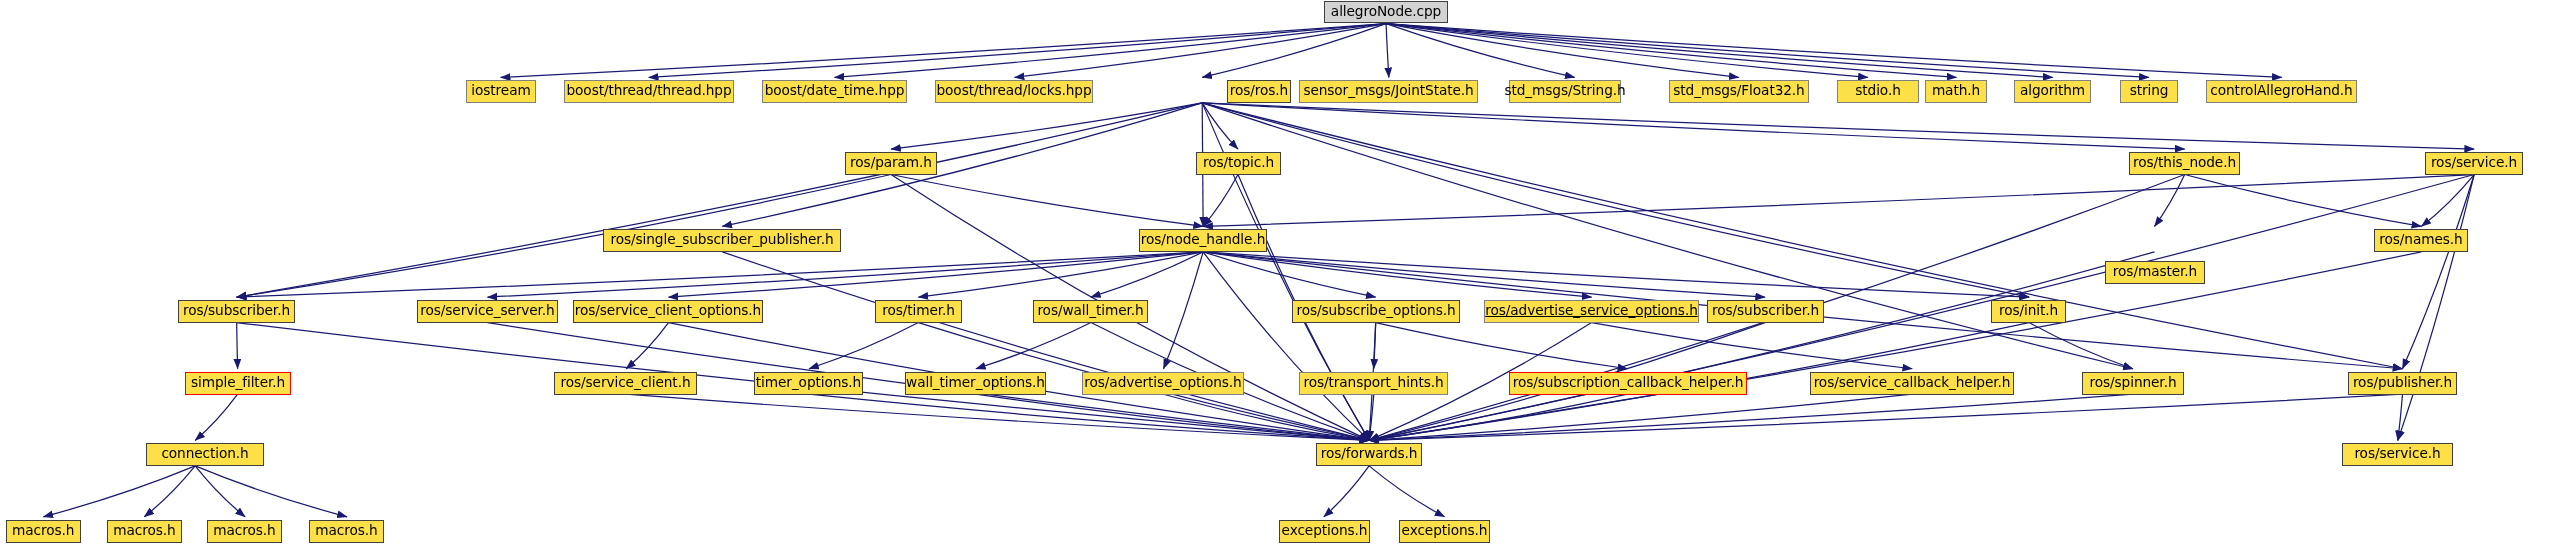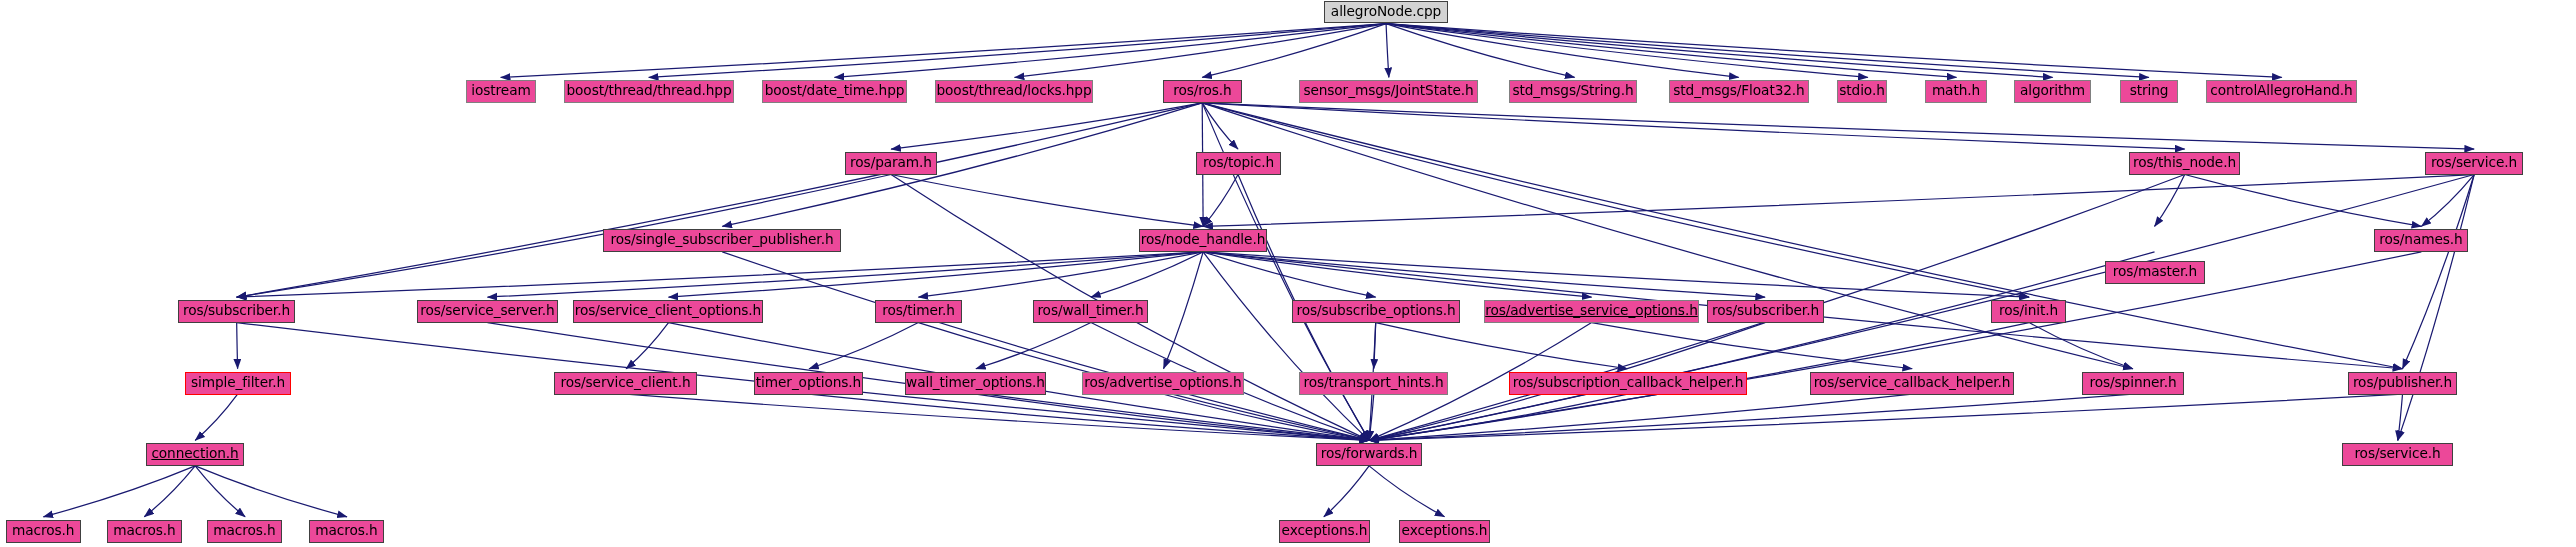--- a/index.html
+++ b/index.html
@@ -8,21 +8,21 @@
     width:2576px;
     height:548px;
     background:#ffffff;
     font-family:"DejaVu Sans","Liberation Sans",sans-serif;
     overflow:hidden;
   }
   #edges{position:absolute;left:0;top:0;width:2576px;height:548px;}
   .node{
     position:absolute;
     box-sizing:border-box;
-    background:#ec4899;
+    background:#fde047;
     border:0.9px solid #808080;
     color:#000000;
     font-size:13.7px;
     line-height:1;
     display:flex;
     align-items:center;
     justify-content:center;
     white-space:nowrap;
     height:22.6px;
     z-index:5;
@@ -130,25 +130,25 @@
         <path d="M1452,494 Q1429.44,525.35 1404,548" marker-end="url(#arrow)"></path>
         <path d="M1452,494 Q1489.6,525.35 1532,548" marker-end="url(#arrow)"></path>
       </g>
   </svg>
   <div id="nodes">
       <div class="node root" style="left: 1324px; top: 0.9px; width: 124px;">allegroNode.cpp</div>
       <div class="node" style="left: 466px; top: 80px; width: 70px;">iostream</div>
       <div class="node" style="left: 564px; top: 80px; width: 170px;">boost/thread/thread.hpp</div>
       <div class="node" style="left: 762px; top: 80px; width: 145px;">boost/date_time.hpp</div>
       <div class="node" style="left: 935px; top: 80px; width: 158px;">boost/thread/locks.hpp</div>
-      <div class="node strong" style="left: 1163px; top: 80px; width: 79px;">ros/ros.h</div>
+      <div class="node strong" style="left: 1227px; top: 80px; width: 64px;">ros/ros.h</div>
       <div class="node" style="left: 1299px; top: 80px; width: 179px;">sensor_msgs/JointState.h</div>
-      <div class="node" style="left: 1509px; top: 80px; width: 128px;">std_msgs/String.h</div>
+      <div class="node" style="left: 1509px; top: 80px; width: 112px;">std_msgs/String.h</div>
       <div class="node" style="left: 1669px; top: 80px; width: 140px;">std_msgs/Float32.h</div>
-      <div class="node" style="left: 1837px; top: 80px; width: 50px;">stdio.h</div>
+      <div class="node" style="left: 1837px; top: 80px; width: 82px;">stdio.h</div>
       <div class="node" style="left: 1925px; top: 80px; width: 62px;">math.h</div>
       <div class="node" style="left: 2014px; top: 80px; width: 77px;">algorithm</div>
       <div class="node" style="left: 2120px; top: 80px; width: 58px;">string</div>
       <div class="node" style="left: 2206px; top: 80px; width: 151px;">controlAllegroHand.h</div>
       <div class="node strong" style="left: 845px; top: 152px; width: 92px;">ros/param.h</div>
       <div class="node strong" style="left: 1196px; top: 152px; width: 85px;">ros/topic.h</div>
       <div class="node strong" style="left: 2129px; top: 152px; width: 111px;">ros/this_node.h</div>
       <div class="node strong" style="left: 2425px; top: 152px; width: 98px;">ros/service.h</div>
       <div class="node strong" style="left: 603px; top: 229px; width: 238px;">ros/single_subscriber_publisher.h</div>
       <div class="node strong" style="left: 1139px; top: 229px; width: 128px;">ros/node_handle.h</div>
@@ -166,21 +166,21 @@
       <div class="node red" style="left: 185px; top: 372px; width: 106px;">simple_filter.h</div>
       <div class="node strong" style="left: 554px; top: 372px; width: 143px;">ros/service_client.h</div>
       <div class="node strong" style="left: 754px; top: 372px; width: 109px;">timer_options.h</div>
       <div class="node strong" style="left: 905px; top: 372px; width: 141px;">wall_timer_options.h</div>
       <div class="node" style="left: 1082px; top: 372px; width: 162px;">ros/advertise_options.h</div>
       <div class="node" style="left: 1299px; top: 372px; width: 149px;">ros/transport_hints.h</div>
       <div class="node red" style="left: 1509px; top: 372px; width: 238px;">ros/subscription_callback_helper.h</div>
       <div class="node strong" style="left: 1810px; top: 372px; width: 204px;">ros/service_callback_helper.h</div>
       <div class="node strong" style="left: 2082px; top: 372px; width: 102px;">ros/spinner.h</div>
       <div class="node strong" style="left: 2348px; top: 372px; width: 109px;">ros/publisher.h</div>
-      <div class="node strong" style="left: 146px; top: 443px; width: 98px; text-decoration: underline;">connection.h</div>
+      <div class="node strong" style="left: 146px; top: 443px; width: 118px;">connection.h</div>
       <div class="node strong" style="left: 1316px; top: 443px; width: 106px;">ros/forwards.h</div>
       <div class="node strong" style="left: 2342px; top: 443px; width: 111px;">ros/service.h</div>
       <div class="node strong" style="left: 5.7px; top: 520px; width: 75px;">macros.h</div>
       <div class="node strong" style="left: 107px; top: 520px; width: 75px;">macros.h</div>
       <div class="node strong" style="left: 207px; top: 520px; width: 75px;">macros.h</div>
       <div class="node strong" style="left: 309px; top: 520px; width: 75px;">macros.h</div>
       <div class="node strong" style="left: 1279px; top: 520px; width: 91px;">exceptions.h</div>
       <div class="node strong" style="left: 1399px; top: 520px; width: 91px;">exceptions.h</div>
     </div>
 </div>

